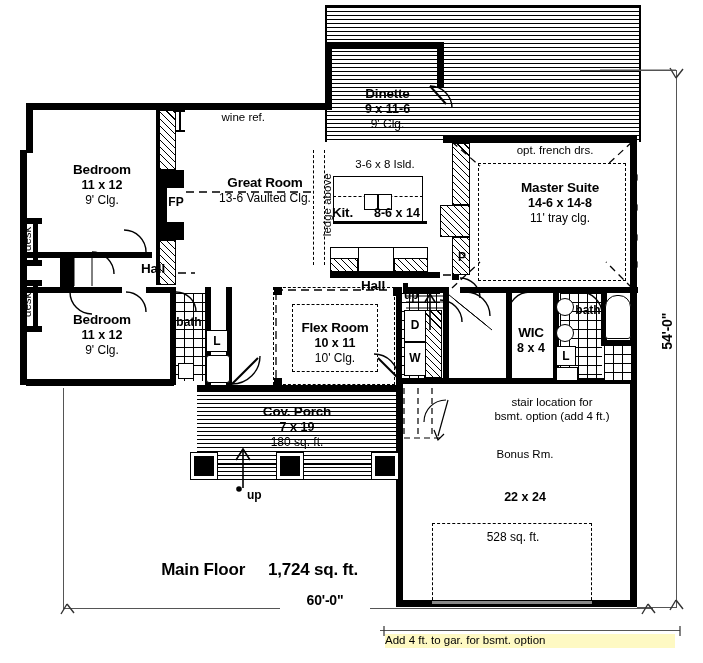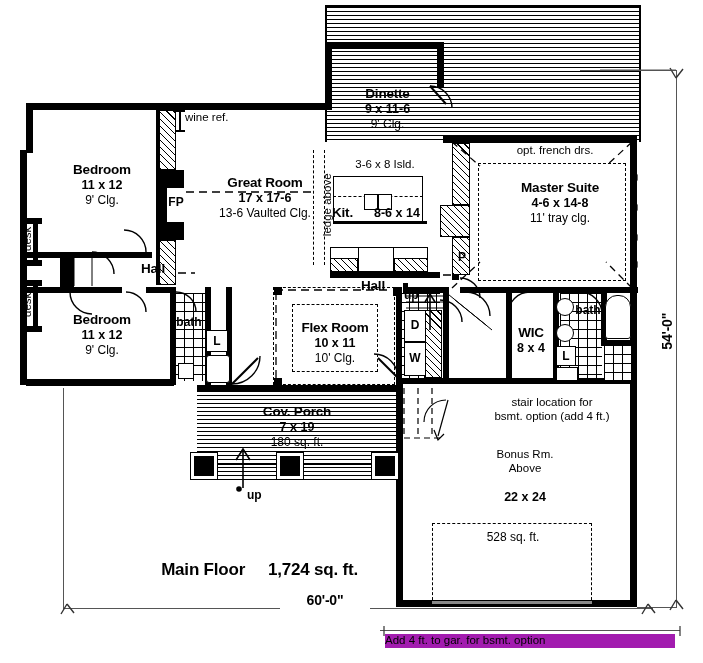--- a/index.html
+++ b/index.html
@@ -248,46 +248,45 @@
     <div class="lbl-sub">9' Clg.</div>
   </div>
 
   <div class="label lbl-small vert" style="left:8px; top:232px; width:40px;">desk</div>
   <div class="label lbl-small vert" style="left:8px; top:298px; width:40px;">desk</div>
 
   <div class="label lbl-name" style="left:125px; top:261px; width:56px;">Hall</div>
 
   <div class="label" style="left:195px; top:175px; width:140px;">
     <div class="lbl-name">Great Room</div>
-    <div class="lbl-dim">17 x 17-6</div>
     <div class="lbl-sub">13-6 Vaulted Clg.</div>
   </div>
 
-  <div class="label lbl-small" style="left:185px; top:111px; width:80px; text-align:left;">wine ref.</div>
+  <div class="label lbl-small" style="left:185px; top:111px; width:80px; text-align:right;">wine ref.</div>
   <div class="wall" style="left:179px; top:110px; width:2px; height:22px;"></div>
   <div class="wall" style="left:175px; top:110px; width:10px; height:2px;"></div>
   <div class="wall" style="left:175px; top:130px; width:10px; height:2px;"></div>
 
   <div class="label lbl-small vert" style="left:288px; top:198px; width:80px;">ledge above</div>
   <div class="dash-line-v" style="left:313px; top:150px; height:115px;"></div>
   <div class="dash-line-v" style="left:324px; top:150px; height:115px;"></div>
 
   <div class="label" style="left:335px; top:86px; width:105px;">
     <div class="lbl-name">Dinette</div>
     <div class="lbl-dim">9 x 11-6</div>
     <div class="lbl-sub">9' Clg.</div>
   </div>
 
   <div class="label lbl-name" style="left:345px; top:278px; width:56px;">Hall</div>
 
   <div class="label lbl-small" style="left:490px; top:144px; width:130px;">opt. french drs.</div>
 
   <div class="label" style="left:490px; top:180px; width:140px;">
     <div class="lbl-name">Master Suite</div>
-    <div class="lbl-dim">4-6 x 14-8</div>
+    <div class="lbl-dim">14-6 x 14-8</div>
     <div class="lbl-sub">11' tray clg.</div>
   </div>
 
   <div class="dash-room" style="left:478px; top:163px; width:148px; height:118px; border-style:dashed;"></div>
 
   <div class="label lbl-bold-small" style="left:166px; top:315px; width:46px;">bath</div>
   <div class="room-box" style="left:206px; top:330px; width:22px; height:22px; background:#fff;"></div>
   <div class="label lbl-bold-small" style="left:206px; top:334px; width:22px;">L</div>
   <div class="room-box" style="left:206px; top:355px; width:24px; height:28px; background:#fff; border-radius:3px;"></div>
   <div class="room-box" style="left:178px; top:363px; width:16px; height:16px; background:#fff;"></div>
@@ -317,21 +316,20 @@
   <div class="room-box" style="left:605px; top:295px; width:26px; height:44px; background:#fff; border-radius:12px 12px 3px 3px;"></div>
   <div class="tile-hatch" style="left:604px; top:345px; width:28px; height:35px;"></div>
 
   <div class="label" style="left:452px; top:396px; width:200px; text-align:center;">
     <div class="lbl-small">stair location for</div>
     <div class="lbl-small">bsmt. option (add 4 ft.)</div>
   </div>
 
   <div class="label" style="left:455px; top:448px; width:140px;">
     <div class="lbl-small">Bonus Rm.</div>
-    <div class="lbl-small">Above</div>
   </div>
 
   <div class="label" style="left:450px; top:490px; width:150px;">
     <div class="lbl-dim">22 x 24</div>
   </div>
   <div class="dash-room" style="left:432px; top:523px; width:160px; height:82px; border-bottom:none;"></div>
   <div class="label lbl-sub" style="left:448px; top:530px; width:130px;">528 sq. ft.</div>
   <div class="wall" style="left:432px; top:601px; width:160px; height:3px; background:#888;"></div>
 
   <div class="label lbl-bold-small" style="left:247px; top:488px; width:30px; text-align:left;">up</div>
@@ -354,21 +352,21 @@
   <div class="dim-line" style="left:63px; top:608px; width:590px; height:1px;"></div>
   <div class="dim-line" style="left:63px; top:388px; width:1px; height:220px;"></div>
   <div class="label lbl-name" style="left:280px; top:592px; width:90px; font-size:14px; background:#fff;">60'-0"</div>
 
   <div class="dim-line" style="left:676px; top:70px; width:1px; height:538px;"></div>
   <div class="dim-line" style="left:580px; top:70px; width:96px; height:1px;"></div>
   <div class="dim-line" style="left:637px; top:607px; width:40px; height:1px;"></div>
   <div class="label lbl-name vert" style="left:622px; top:323px; width:90px; font-size:14px; background:#fff;">54'-0"</div>
 
   <div class="dim-line" style="left:380px; top:630px; width:300px; height:1px;"></div>
-  <div class="label lbl-small" style="left:385px; top:634px; width:290px; text-align:left; background:#a21caf;">Add 4 ft. to gar. for bsmt. option</div>
+  <div class="label lbl-small" style="left:385px; top:634px; width:290px; text-align:left; background:#fef9c3;">Add 4 ft. to gar. for bsmt. option</div>
 
   <svg class="overlay" viewBox="0 0 703 663">
     <g stroke="#000" fill="none" stroke-width="1.4">
 
       <path d="M92,252 A22,22 0 0 1 114,274"></path>
       <path d="M70,292 A22,22 0 0 0 92,314"></path>
       <path d="M126,292 A20,20 0 0 1 146,312"></path>
       <path d="M146,252 A22,22 0 0 0 124,230"></path>
 
       <path d="M74,258 L74,286 M92,258 L92,286" stroke-width="1"></path>

